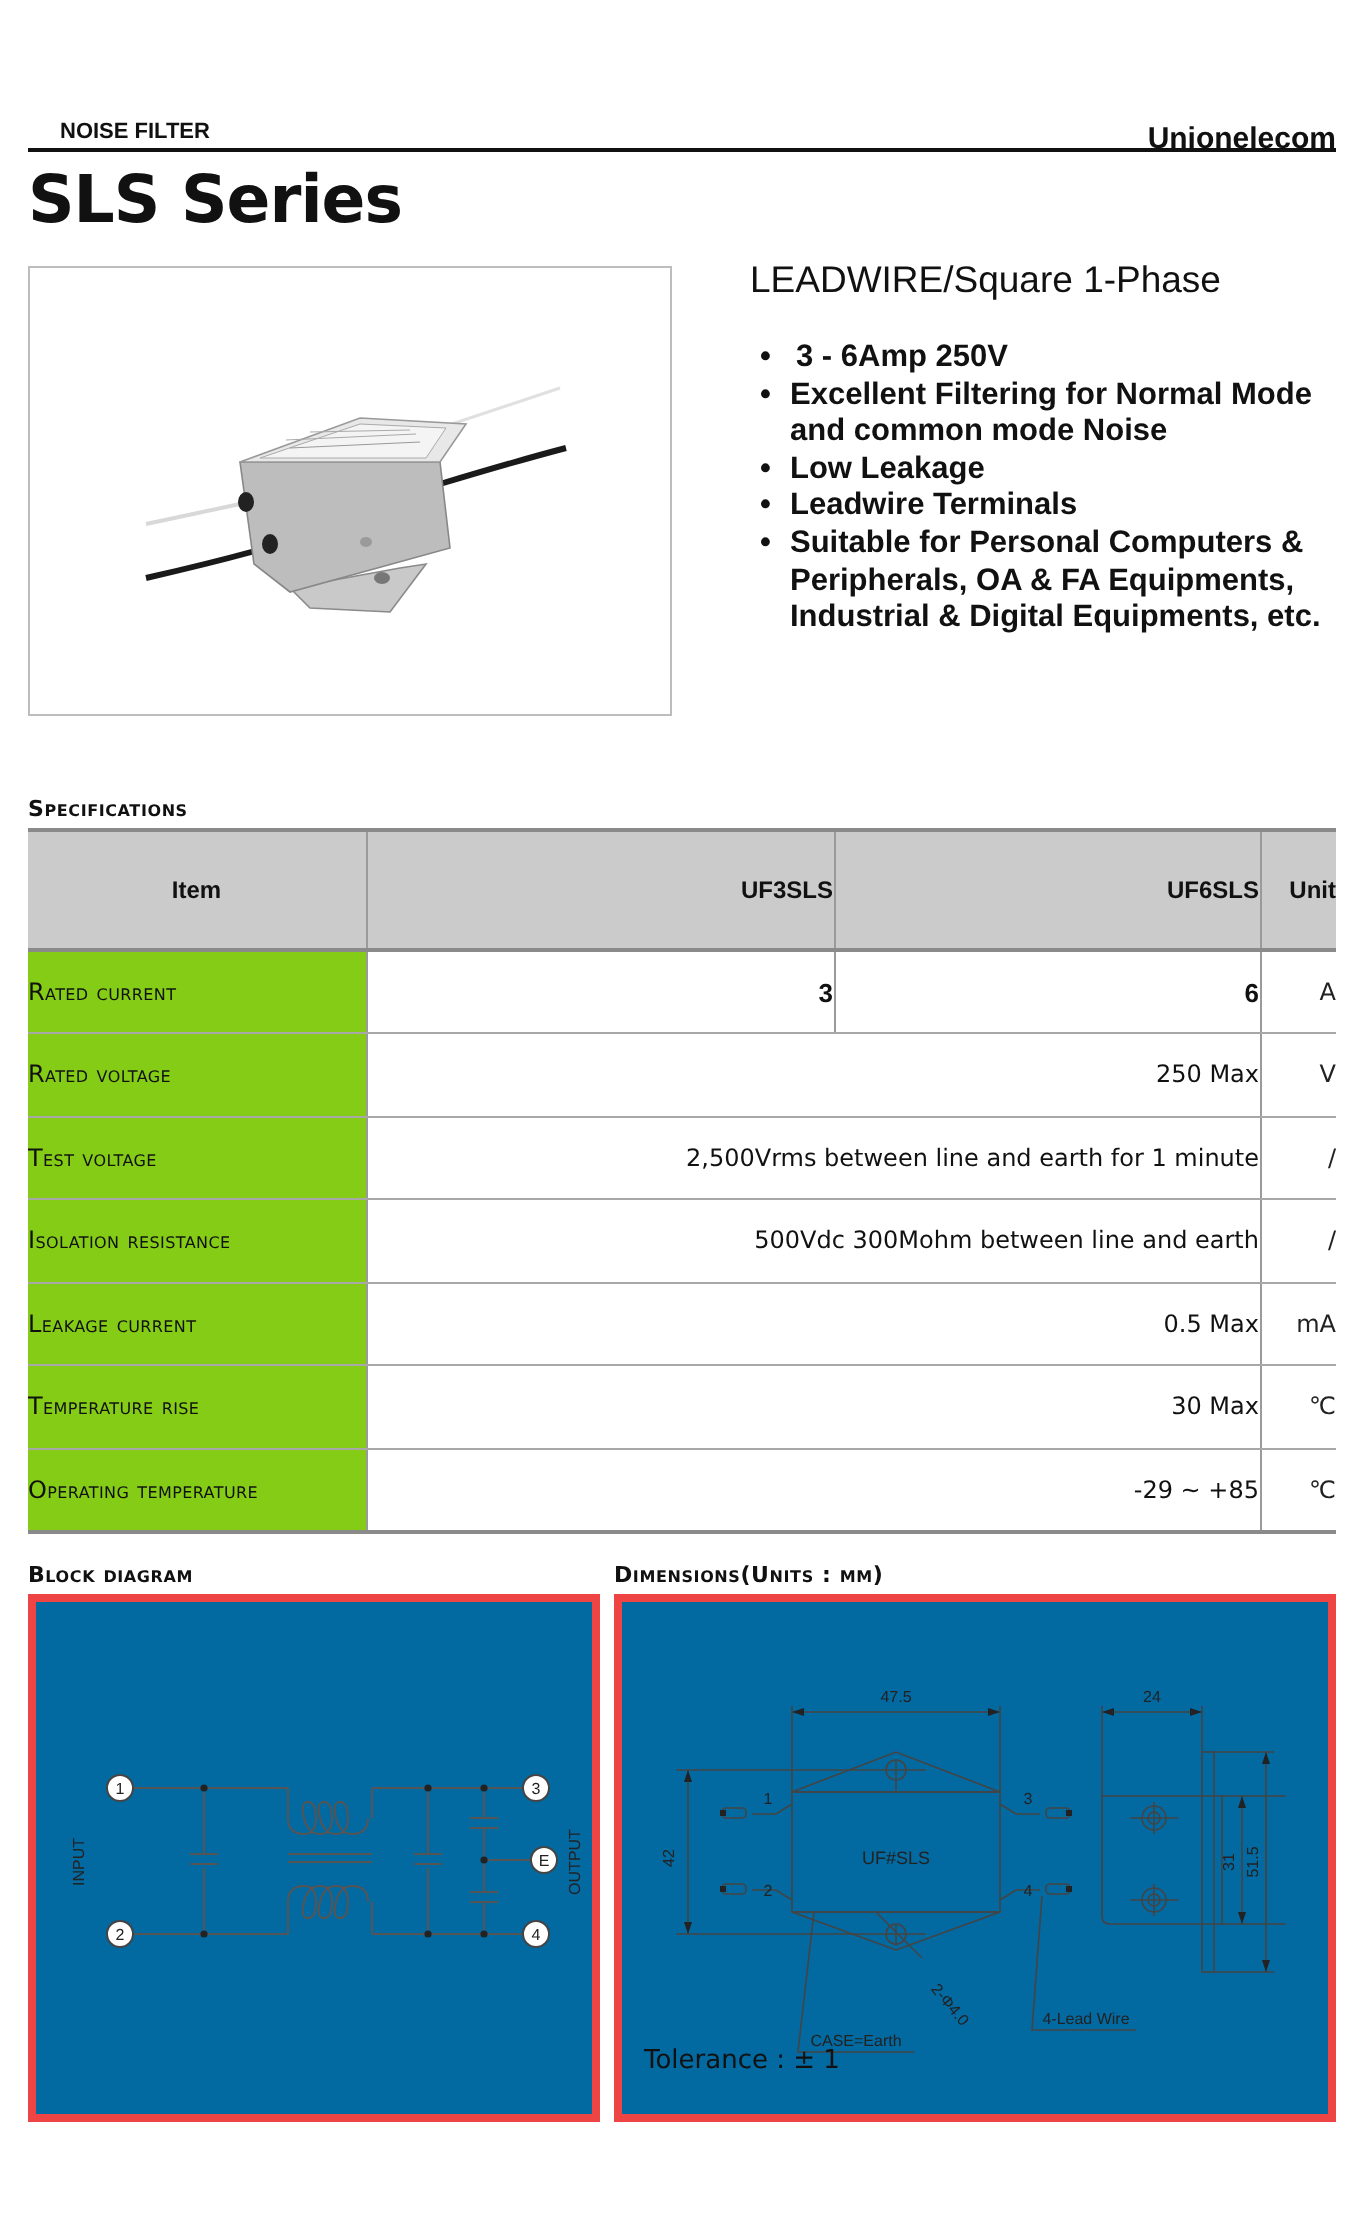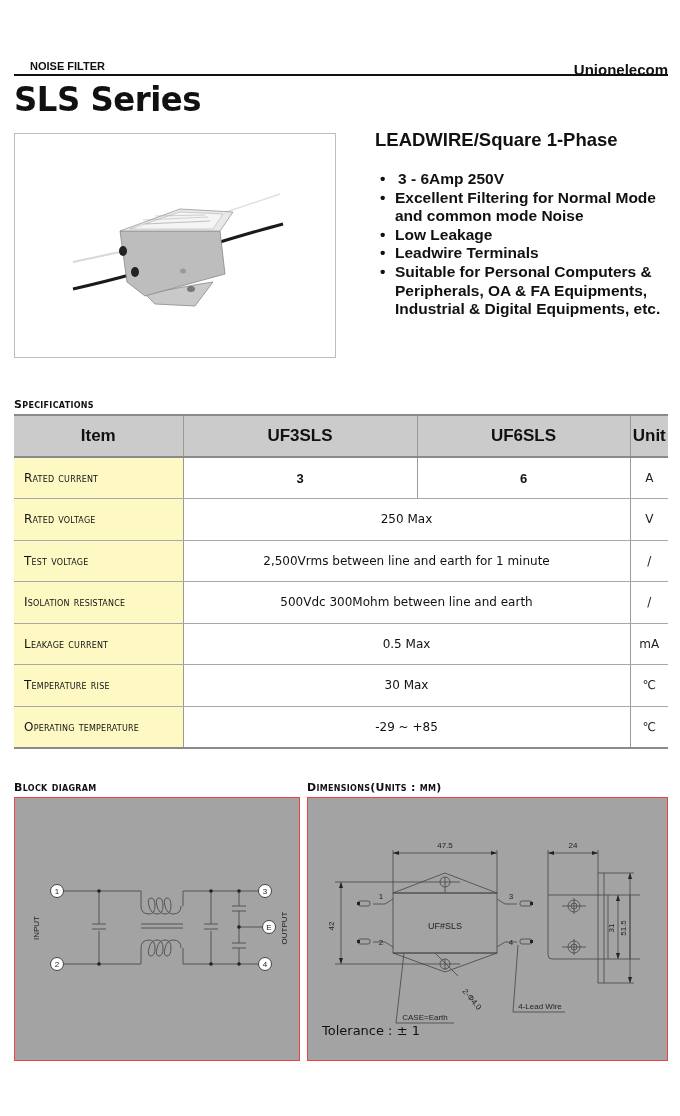--- a/index.html
+++ b/index.html
@@ -7,38 +7,38 @@
   body { position: relative; font-family: "DejaVu Sans", sans-serif; color: #111; }
 
   .topbar { position: absolute; left: 14px; top: 60px; width: 654px; height: 16px; border-bottom: 2px solid #111; }
   .topbar .left { position: absolute; left: 0; top: 0; font-family: "Liberation Sans", sans-serif; font-weight: bold; font-size: 11px; margin-left: 16px; }
   .topbar .right { position: absolute; right: 0; top: 1px; font-family: "Liberation Sans", sans-serif; font-weight: bold; font-size: 15px; }
 
   .series-title { position: absolute; left: 14px; top: 80px; font-family: "DejaVu Sans", sans-serif; font-weight: bold; font-size: 33px; letter-spacing: -0.5px; transform: scaleX(0.98); transform-origin: left; }
 
   .photo-box { position: absolute; left: 14px; top: 133px; width: 322px; height: 225px; border: 1px solid #bdbdbd; background: #fff; }
 
-  .subtitle { position: absolute; left: 375px; top: 129px; font-family: "Liberation Sans", sans-serif; font-weight: bold; font-size: 18.5px; }
+  .subtitle { position: absolute; left: 375px; top: 129px; font-family: "Liberation Sans", sans-serif; font-weight: normal; font-size: 18.5px; }
 
   .features { position: absolute; left: 380px; top: 170px; width: 300px; list-style: none; font-family: "Liberation Sans", sans-serif; font-weight: bold; font-size: 15.5px; line-height: 18.6px; }
   .features li { position: relative; padding-left: 15px; }
   .features li .bullet { position: absolute; left: 0; top: 0; }
 
   .section-label { position: absolute; font-family: "DejaVu Sans", sans-serif; font-weight: bold; font-size: 11px; font-variant: small-caps; letter-spacing: 0.3px; }
 
   table.spec { position: absolute; left: 14px; top: 414px; width: 654px; border-collapse: collapse; font-family: "DejaVu Sans", sans-serif; table-layout: fixed; }
-  table.spec th { background: #cbcbcb; height: 42px; font-family: "Liberation Sans", sans-serif; font-weight: bold; font-size: 17px; text-align: center; border-top: 2px solid #8a8a8a; border-bottom: 2px solid #8a8a8a; }
-  table.spec th + th, table.spec td + td { border-left: 1px solid #9a9a9a; }
+  table.spec th { background: #cbcbcb; height: 60px; font-family: "Liberation Sans", sans-serif; font-weight: bold; font-size: 12px; text-align: center; border-top: 2px solid #8a8a8a; border-bottom: 2px solid #8a8a8a; }
+  table.spec th + th, table.spec td + td { border-left: 1px solid #9a9a9a; text-align: right; }
   table.spec td { height: 41.5px; font-size: 12px; text-align: center; border-bottom: 1px solid #a8a8a8; }
   table.spec tr:last-child td { border-bottom: 2px solid #8a8a8a; }
-  table.spec td.item { background: #fef9c3; text-align: left; padding-left: 10px; font-variant: small-caps; font-size: 12px; letter-spacing: 0.2px; }
+  table.spec td.item { background: #84cc16; text-align: left; padding-left: 0; font-variant: small-caps; font-size: 12px; letter-spacing: 0.2px; }
   table.spec td.bold { font-weight: bold; font-family: "Liberation Sans", sans-serif; font-size: 13px; }
   table.spec td.unit { font-size: 12px; color: #222; }
 
-  .panel { position: absolute; border: 1px solid #ef4444; background: #a3a3a3; }
+  .panel { position: absolute; border: 4px solid #ef4444; background: #0369a1; }
   .tolerance { position: absolute; left: 322px; top: 1023px; font-family: "DejaVu Sans", sans-serif; font-size: 13px; }
   svg text { font-family: "Liberation Sans", sans-serif; }
 </style>
 </head>
 <body>
 
 <div class="topbar">
   <span class="left">NOISE FILTER</span>
   <span class="right">Unionelecom</span>
 </div>

